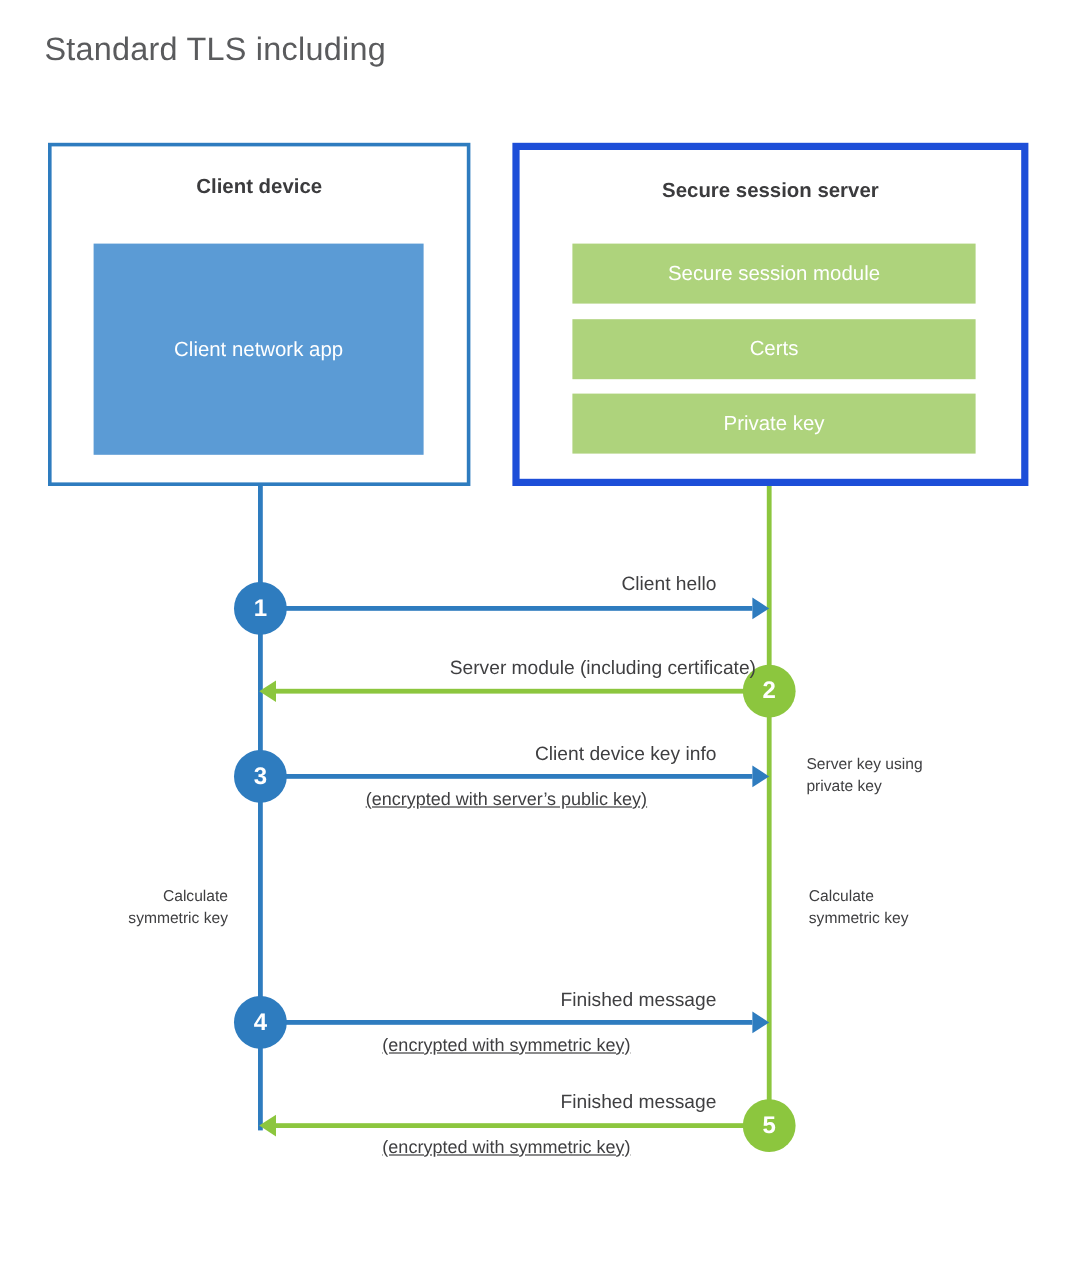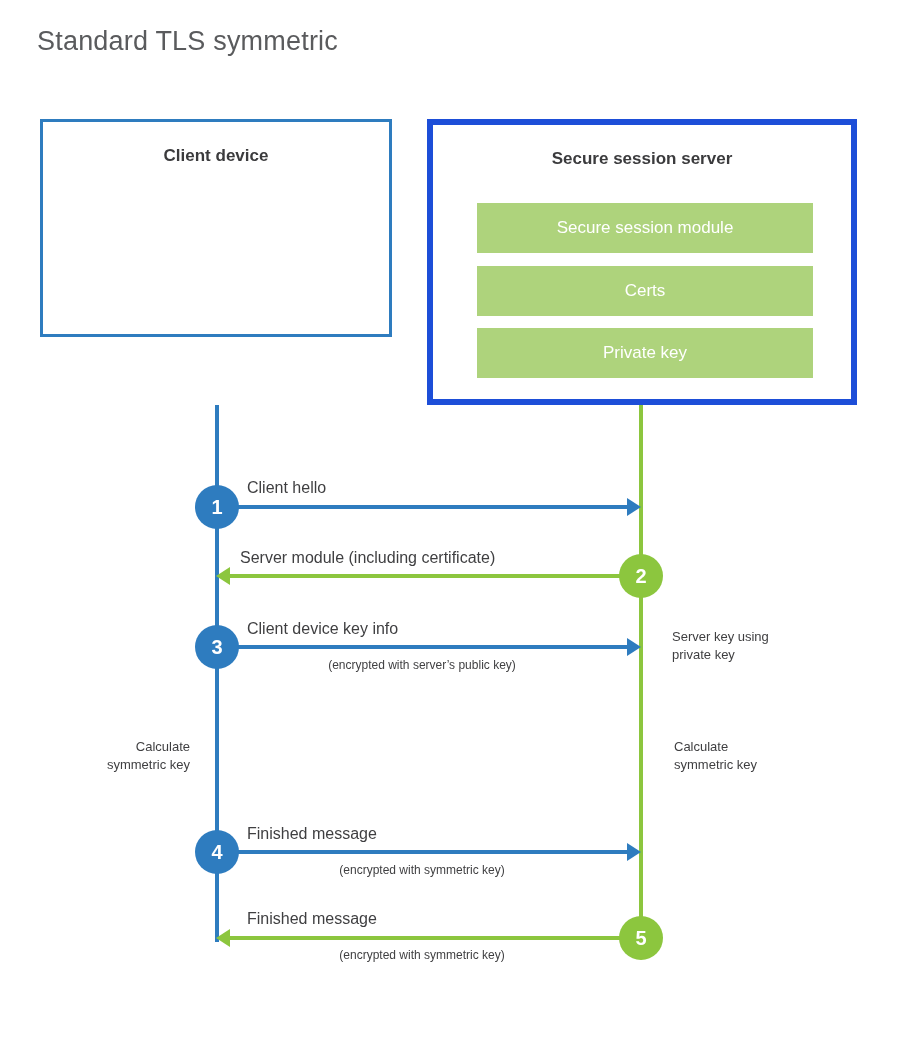--- a/index.html
+++ b/index.html
@@ -31,21 +31,21 @@
   
   .party-box {
     position: absolute;
     background: #ffffff;
     box-sizing: border-box;
   }
   #client-box {
     left: 40px;
     top: 119px;
     width: 352px;
-    height: 218px;
+    height: 286px;
     border: 3px solid #2e7cbf;
   }
   #server-box {
     left: 427px;
     top: 119px;
     width: 430px;
     height: 286px;
     border: 6px solid #1d4ed8;
   }
   .party-title {
@@ -144,51 +144,53 @@
     display: flex;
     align-items: center;
     justify-content: center;
   }
   .step-badge.client { background: #2e7cbf; }
   .step-badge.server { background: #8cc63e; }
 
   
   .msg-label {
     position: absolute;
-    text-align: left;
+    text-align: right;
     font-size: 16px;
     color: #3f3f41;
     white-space: nowrap;
   }
   .msg-sublabel {
     position: absolute;
     text-align: center;
-    font-size: 12px;
+    font-size: 15px;
     color: #3f3f41;
     white-space: nowrap;
+    text-decoration: underline;
   }
 
   
   .side-note {
     position: absolute;
     font-size: 13px;
     line-height: 18px;
     color: #3f3f41;
     white-space: pre-line;
   }
   .side-note.right-align { text-align: right; }
   .side-note.left-align  { text-align: left; }
 </style>
 </head>
 <body>
 
-<div id="diagram-title">Standard TLS symmetric</div>
+<div id="diagram-title">Standard TLS including</div>
 
 <div id="client-box" class="party-box">
   <div class="party-title">Client device</div>
+  <div id="client-app-block">Client network app</div>
 </div>
 
 <div id="server-box" class="party-box">
   <div class="party-title">Secure session server</div>
   <div id="server-bar-1" class="server-bar">Certs</div>
   <div id="server-bar-0" class="server-bar">Secure session module</div>
   <div id="server-bar-2" class="server-bar">Private key</div>
 </div>
 
 <div id="client-lifeline" class="lifeline"></div>

